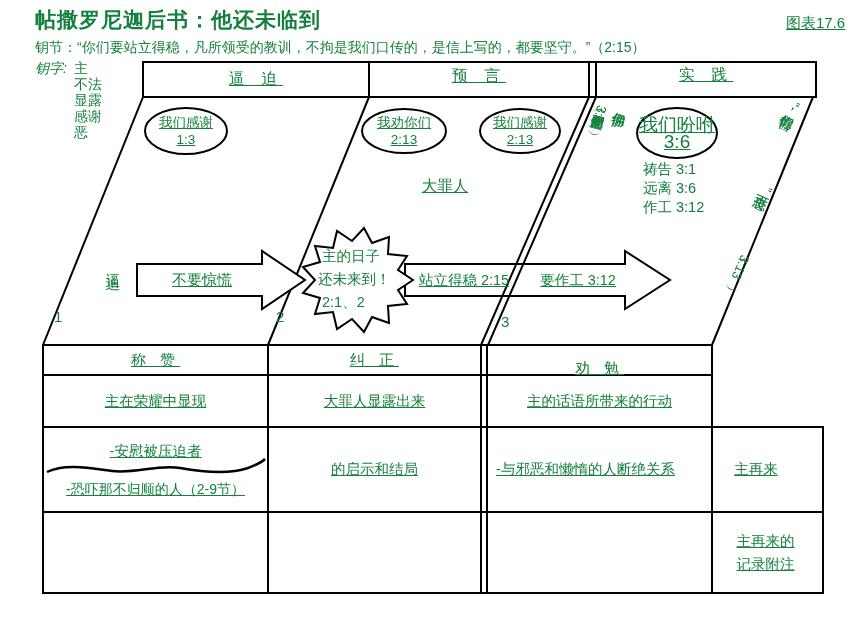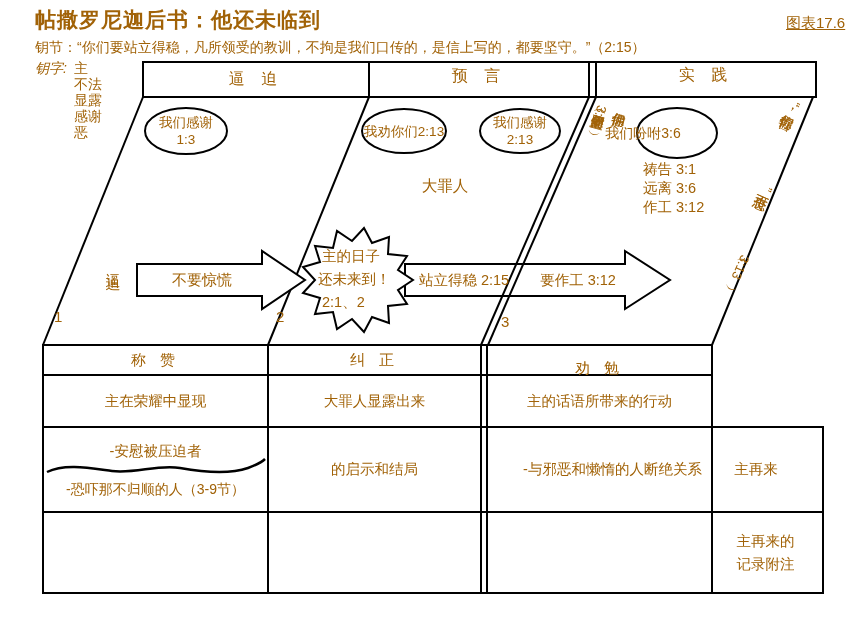--- a/index.html
+++ b/index.html
@@ -1,19 +1,19 @@
 <!DOCTYPE html>
 <html><head>
 <meta charset="utf-8">
 <style>
   html,body{margin:0;padding:0;background:#fff;}
   #stage{position:relative;width:864px;height:629px;background:#fff;overflow:hidden;
-         font-family:"Liberation Sans",sans-serif;color:#a16207;}
+         font-family:"Liberation Sans",sans-serif;color:#15803d;}
   .abs{position:absolute;}
-  .ctr{display:flex;align-items:center;justify-content:center;text-align:left;}
+  .ctr{display:flex;align-items:center;justify-content:center;text-align:left;text-decoration:underline;}
   .vtext{writing-mode:vertical-rl;text-orientation:mixed;transform-origin:top left;white-space:nowrap;}
   .t{line-height:1.15;}
   svg{position:absolute;left:0;top:0;}
 </style>
 </head>
 <body>
 
 <div id="stage">
 
   <svg width="864" height="629" viewBox="0 0 864 629">
@@ -74,38 +74,38 @@
   <div class="abs ctr" style="left:596px;top:62px;width:220px;height:27px;font-size:16px;letter-spacing:6px;">实 践</div>
 
   <div class="abs ctr" style="left:145px;top:111px;width:82px;height:40px;font-size:13.5px;flex-direction:column;line-height:17px;">
     <div>我们感谢</div>
     <div>1:3</div>
   </div>
   <div class="abs vtext" style="left:103px;top:261px;font-size:15px;letter-spacing:3px;">逼迫</div>
   <div class="abs ctr" style="left:147px;top:270px;width:110px;height:20px;font-size:15px;">不要惊慌</div>
   <div class="abs t" style="left:54px;top:308px;font-size:15px;">1</div>
 
-  <div class="abs ctr" style="left:362px;top:111px;width:84px;height:40px;font-size:13.5px;flex-direction:row;line-height:17px;">
+  <div class="abs ctr" style="left:362px;top:111px;width:84px;height:40px;font-size:13.5px;flex-direction:column;line-height:17px;">
     <div>我劝你们</div>
     <div>2:13</div>
   </div>
   <div class="abs ctr" style="left:478px;top:111px;width:84px;height:40px;font-size:13.5px;flex-direction:column;line-height:17px;">
     <div>我们感谢</div>
     <div>2:13</div>
   </div>
   <div class="abs ctr" style="left:405px;top:176px;width:80px;height:20px;font-size:15.5px;">大罪人</div>
   <div class="abs t" style="left:322px;top:248px;font-size:14.5px;">主的日子</div>
   <div class="abs t" style="left:318px;top:271px;font-size:14.5px;">还未来到！</div>
   <div class="abs t" style="left:322px;top:294px;font-size:14.5px;">2:1、2</div>
   <div class="abs ctr" style="left:408px;top:271px;width:112px;height:18px;font-size:14.5px;">站立得稳 2:15</div>
   <div class="abs t" style="left:276px;top:308px;font-size:15px;">2</div>
 
   <div class="abs vtext" style="left:614px;top:101px;font-size:13.5px;transform:rotate(16deg);">保护你们</div>
   <div class="abs vtext" style="left:593px;top:103px;font-size:13.5px;transform:rotate(16deg);">主要坚固你们（3:3）</div>
-  <div class="abs ctr" style="left:603px;top:112px;width:80px;height:42px;font-size:14px;flex-direction:row;line-height:17px;">
+  <div class="abs ctr" style="left:637px;top:112px;width:80px;height:42px;font-size:19px;flex-direction:column;line-height:17px;">
     <div>我们吩咐</div>
     <div>3:6</div>
   </div>
   <div class="abs" style="left:643px;top:160px;font-size:14.5px;line-height:19px;">
     <div>祷告  3:1</div>
     <div>远离  3:6</div>
     <div>作工  3:12</div>
   </div>
   <div class="abs ctr" style="left:528px;top:271px;width:100px;height:18px;font-size:14.5px;">要作工  3:12</div>
   <div class="abs vtext" style="left:788px;top:98px;font-size:14px;transform:rotate(24deg);">“你们行善，</div>
@@ -115,25 +115,25 @@
 
   <div class="abs ctr" style="left:43px;top:345px;width:225px;height:30px;font-size:15px;letter-spacing:5px;">称 赞</div>
   <div class="abs ctr" style="left:268px;top:345px;width:213px;height:30px;font-size:15px;letter-spacing:5px;">纠 正</div>
   <div class="abs ctr" style="left:487px;top:345px;width:225px;height:47px;font-size:15px;letter-spacing:5px;">劝 勉</div>
 
   <div class="abs ctr" style="left:268px;top:375px;width:213px;height:52px;font-size:14.5px;">大罪人显露出来</div>
   <div class="abs ctr" style="left:43px;top:375px;width:225px;height:52px;font-size:14.5px;">主在荣耀中显现</div>
   <div class="abs ctr" style="left:487px;top:375px;width:225px;height:52px;font-size:14.5px;">主的话语所带来的行动</div>
 
   <div class="abs ctr" style="left:43px;top:440px;width:225px;height:22px;font-size:14.5px;">-安慰被压迫者</div>
-  <div class="abs ctr" style="left:43px;top:479px;width:225px;height:22px;font-size:14px;">-恐吓那不归顺的人（3-9节）</div>
+  <div class="abs ctr" style="left:43px;top:479px;width:225px;height:22px;font-size:14px;">-恐吓那不归顺的人（2-9节）</div>
   <div class="abs ctr" style="left:268px;top:443px;width:213px;height:52px;font-size:14.5px;flex-direction:column;line-height:23px;">
     <div>的启示和结局</div>
   </div>
-  <div class="abs ctr" style="left:500px;top:427px;width:225px;height:85px;font-size:14.5px;">-与邪恶和懒惰的人断绝关系</div>
+  <div class="abs ctr" style="left:473px;top:427px;width:225px;height:85px;font-size:14.5px;">-与邪恶和懒惰的人断绝关系</div>
   <div class="abs ctr" style="left:712px;top:427px;width:88px;height:85px;font-size:14.5px;">主再来</div>
 
   <div class="abs ctr" style="left:712px;top:512px;width:107px;height:81px;font-size:14.5px;flex-direction:column;line-height:23px;">
     <div>主再来的</div>
     <div>记录附注</div>
   </div>
 
 </div>
 
 </body></html>

